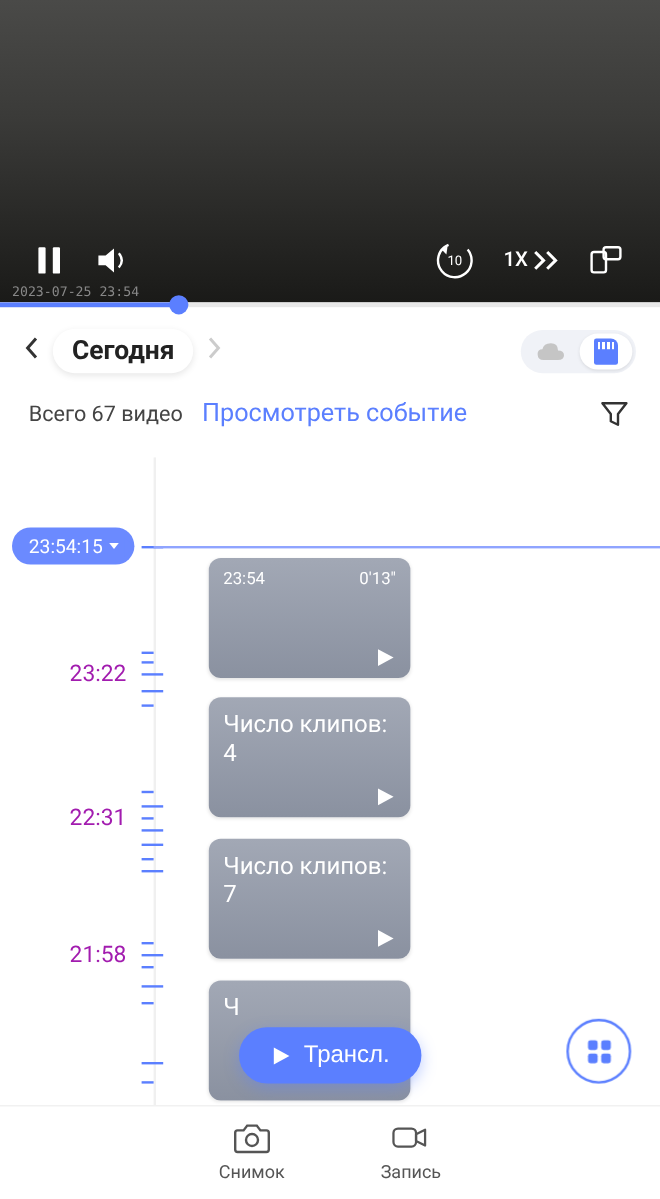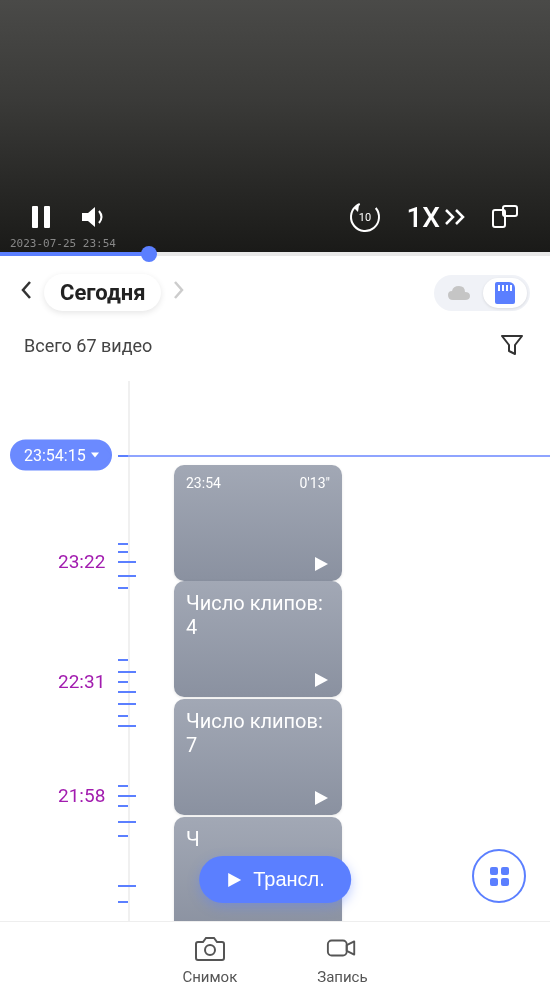--- a/index.html
+++ b/index.html
@@ -3,21 +3,21 @@
 <meta charset="utf-8">
 <style>
 * { margin: 0; padding: 0; box-sizing: border-box; }
 body { font-family: -apple-system, BlinkMacSystemFont, 'Segoe UI', Roboto, sans-serif; width: 550px; height: 999px; background: #fff; overflow: hidden; position: relative; }
 
 .video-area { width: 100%; height: 252px; background: linear-gradient(180deg, #4a4a48 0%, #3a3a38 40%, #2a2a28 70%, #1a1a18 100%); position: relative; }
 .video-controls { position: absolute; bottom: 18px; left: 0; right: 0; display: flex; align-items: center; padding: 0 30px; }
 .ctrl-left { display: flex; gap: 28px; align-items: center; }
 .ctrl-right { margin-left: auto; display: flex; gap: 24px; align-items: center; }
 .ctrl-ic { color: #fff; font-size: 24px; display: flex; align-items: center; }
-.speed-txt { color: #fff; font-size: 28px; font-weight: 500; display: flex; align-items: center; gap: 4px; }
+.speed-txt { color: #fff; font-size: 17px; font-weight: 500; display: flex; align-items: center; gap: 4px; }
 .timestamp-overlay { position: absolute; bottom: 2px; left: 10px; color: #888; font-size: 11px; font-family: monospace; }
 
 .progress-bar { width: 100%; height: 4px; background: #e8e8e8; position: relative; }
 .progress-fill { height: 100%; background: #5b7fff; width: 27%; }
 .progress-thumb { position: absolute; top: -6px; left: 27%; width: 16px; height: 16px; background: #5b7fff; border-radius: 50%; transform: translateX(-50%); }
 
 .date-row { display: flex; align-items: center; padding: 18px 20px 14px; }
 .date-nav { display: flex; align-items: center; gap: 12px; }
 .chev { color: #333; font-size: 20px; }
 .chev.disabled { color: #ccc; }
@@ -37,21 +37,21 @@
 .timeline-wrap { position: relative; padding-left: 76px; height: 560px; overflow: hidden; }
 .tl-axis { position: absolute; left: 128px; top: 0; bottom: 0; width: 2px; background: #f0f0f0; }
 .tl-marks { position: absolute; left: 118px; top: 0; bottom: 0; width: 20px; }
 .tl-mark { position: absolute; left: 0; width: 10px; height: 2px; background: #5b7fff; }
 .tl-mark.w { width: 18px; }
 .tl-time-label { position: absolute; left: 58px; font-size: 19px; color: #a21caf; transform: translateY(-50%); }
 .current-badge { position: absolute; left: 10px; background: #6b8aff; color: #fff; font-size: 16px; padding: 6px 12px 6px 14px; border-radius: 18px; display: flex; align-items: center; gap: 4px; z-index: 5; transform: translateY(-50%); }
 .current-badge::after { content: ''; position: absolute; right: -8px; top: 50%; transform: translateY(-50%); border: 8px solid transparent; border-left-color: #6b8aff; }
 .current-line { position: absolute; left: 128px; right: 0; height: 2px; background: #8fa4ff; z-index: 2; }
 
-.clip-card { position: absolute; left: 174px; width: 168px; height: 116px; background: linear-gradient(180deg, #a2a8b5 0%, #8a91a0 100%); border-radius: 10px; padding: 10px 12px; color: #fff; display: flex; flex-direction: column; box-shadow: 0 1px 3px rgba(0,0,0,0.1); }
+.clip-card { position: absolute; left: 174px; width: 168px; height: 100px; background: linear-gradient(180deg, #a2a8b5 0%, #8a91a0 100%); border-radius: 10px; padding: 10px 12px; color: #fff; display: flex; flex-direction: column; box-shadow: 0 1px 3px rgba(0,0,0,0.1); }
 .clip-top { display: flex; justify-content: space-between; font-size: 14px; }
 .clip-label { font-size: 20px; }
 .clip-play { position: absolute; bottom: 8px; right: 12px; }
 
 .live-btn { position: fixed; bottom: 96px; left: 50%; transform: translateX(-50%); background: #5b7fff; color: #fff; border: none; border-radius: 26px; padding: 12px 26px; font-size: 20px; display: flex; align-items: center; gap: 10px; box-shadow: 0 4px 12px rgba(91,127,255,0.4); }
 .grid-fab { position: fixed; bottom: 96px; right: 24px; width: 54px; height: 54px; border: 2px solid #5b7fff; border-radius: 50%; background: #fff; display: flex; align-items: center; justify-content: center; }
 .grid-dots { display: grid; grid-template-columns: 1fr 1fr; gap: 3px; }
 .grid-dots span { width: 8px; height: 8px; background: #5b7fff; border-radius: 2px; }
 
 .bottom-bar { position: fixed; bottom: 0; left: 0; right: 0; height: 78px; background: #fff; border-top: 1px solid #eee; display: flex; justify-content: center; gap: 80px; padding-top: 10px; }
@@ -128,20 +128,21 @@
         </svg>
     </div>
     <div class="st-btn active">
       <div class="sd-ic"></div>
     </div>
   </div>
 </div>
 
 <div class="info-row">
   <span class="total-txt">Всего 67 видео</span>
+  <span class="view-event">Просмотреть событие</span>
   <div class="filter-ic">
     <svg width="28" height="28" viewBox="0 0 28 28">
         <path d="M4 5 L24 5 L17 14 L17 23 L11 20 L11 14 Z" stroke="#333" stroke-width="2" fill="none" stroke-linejoin="round"></path>
       </svg>
   </div>
 </div>
 
 <div class="timeline-wrap">
   <div class="tl-axis"></div>
   <div class="tl-marks">

